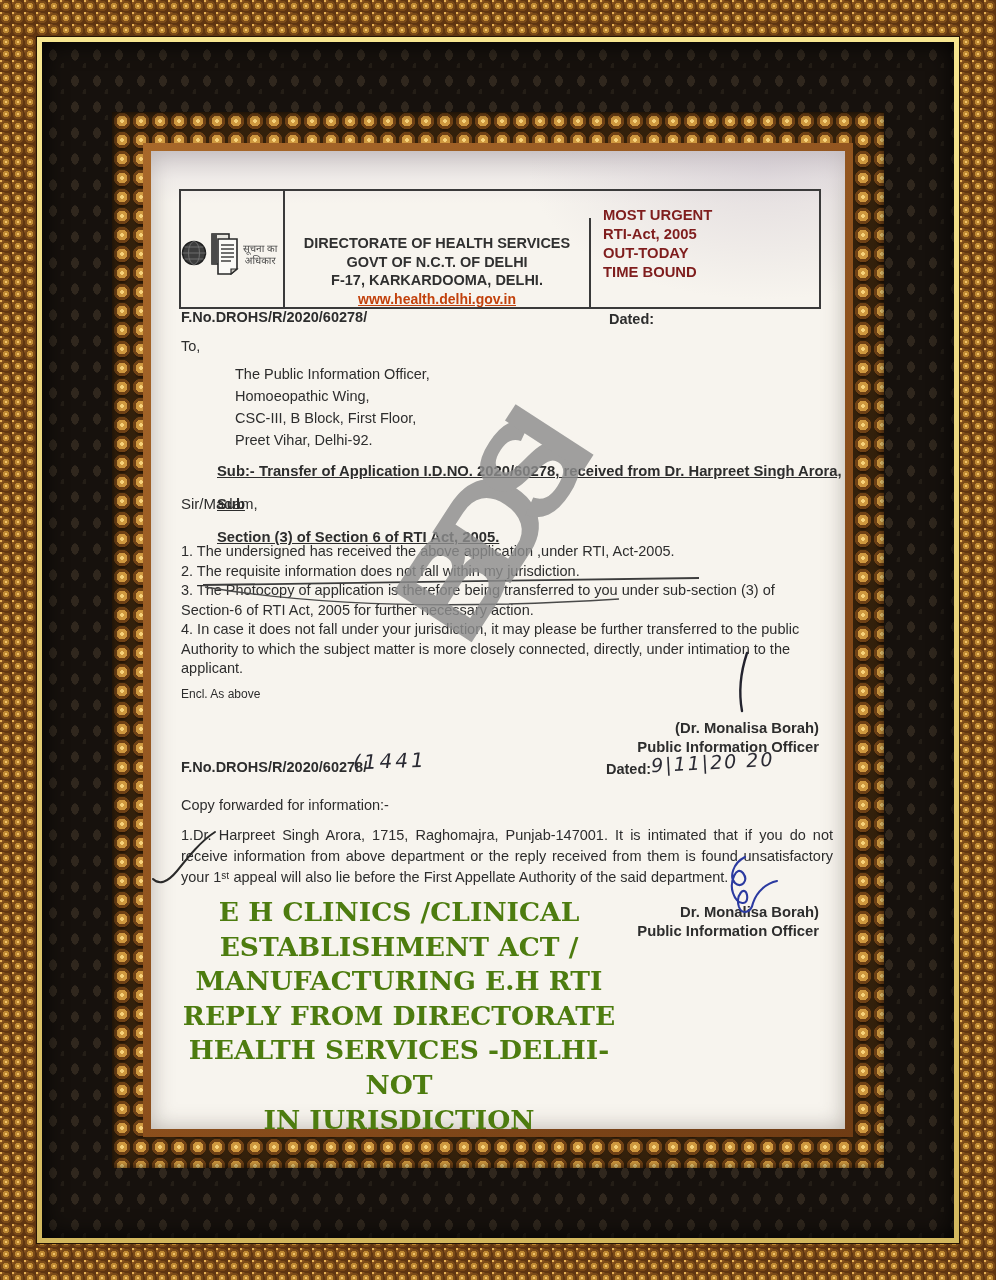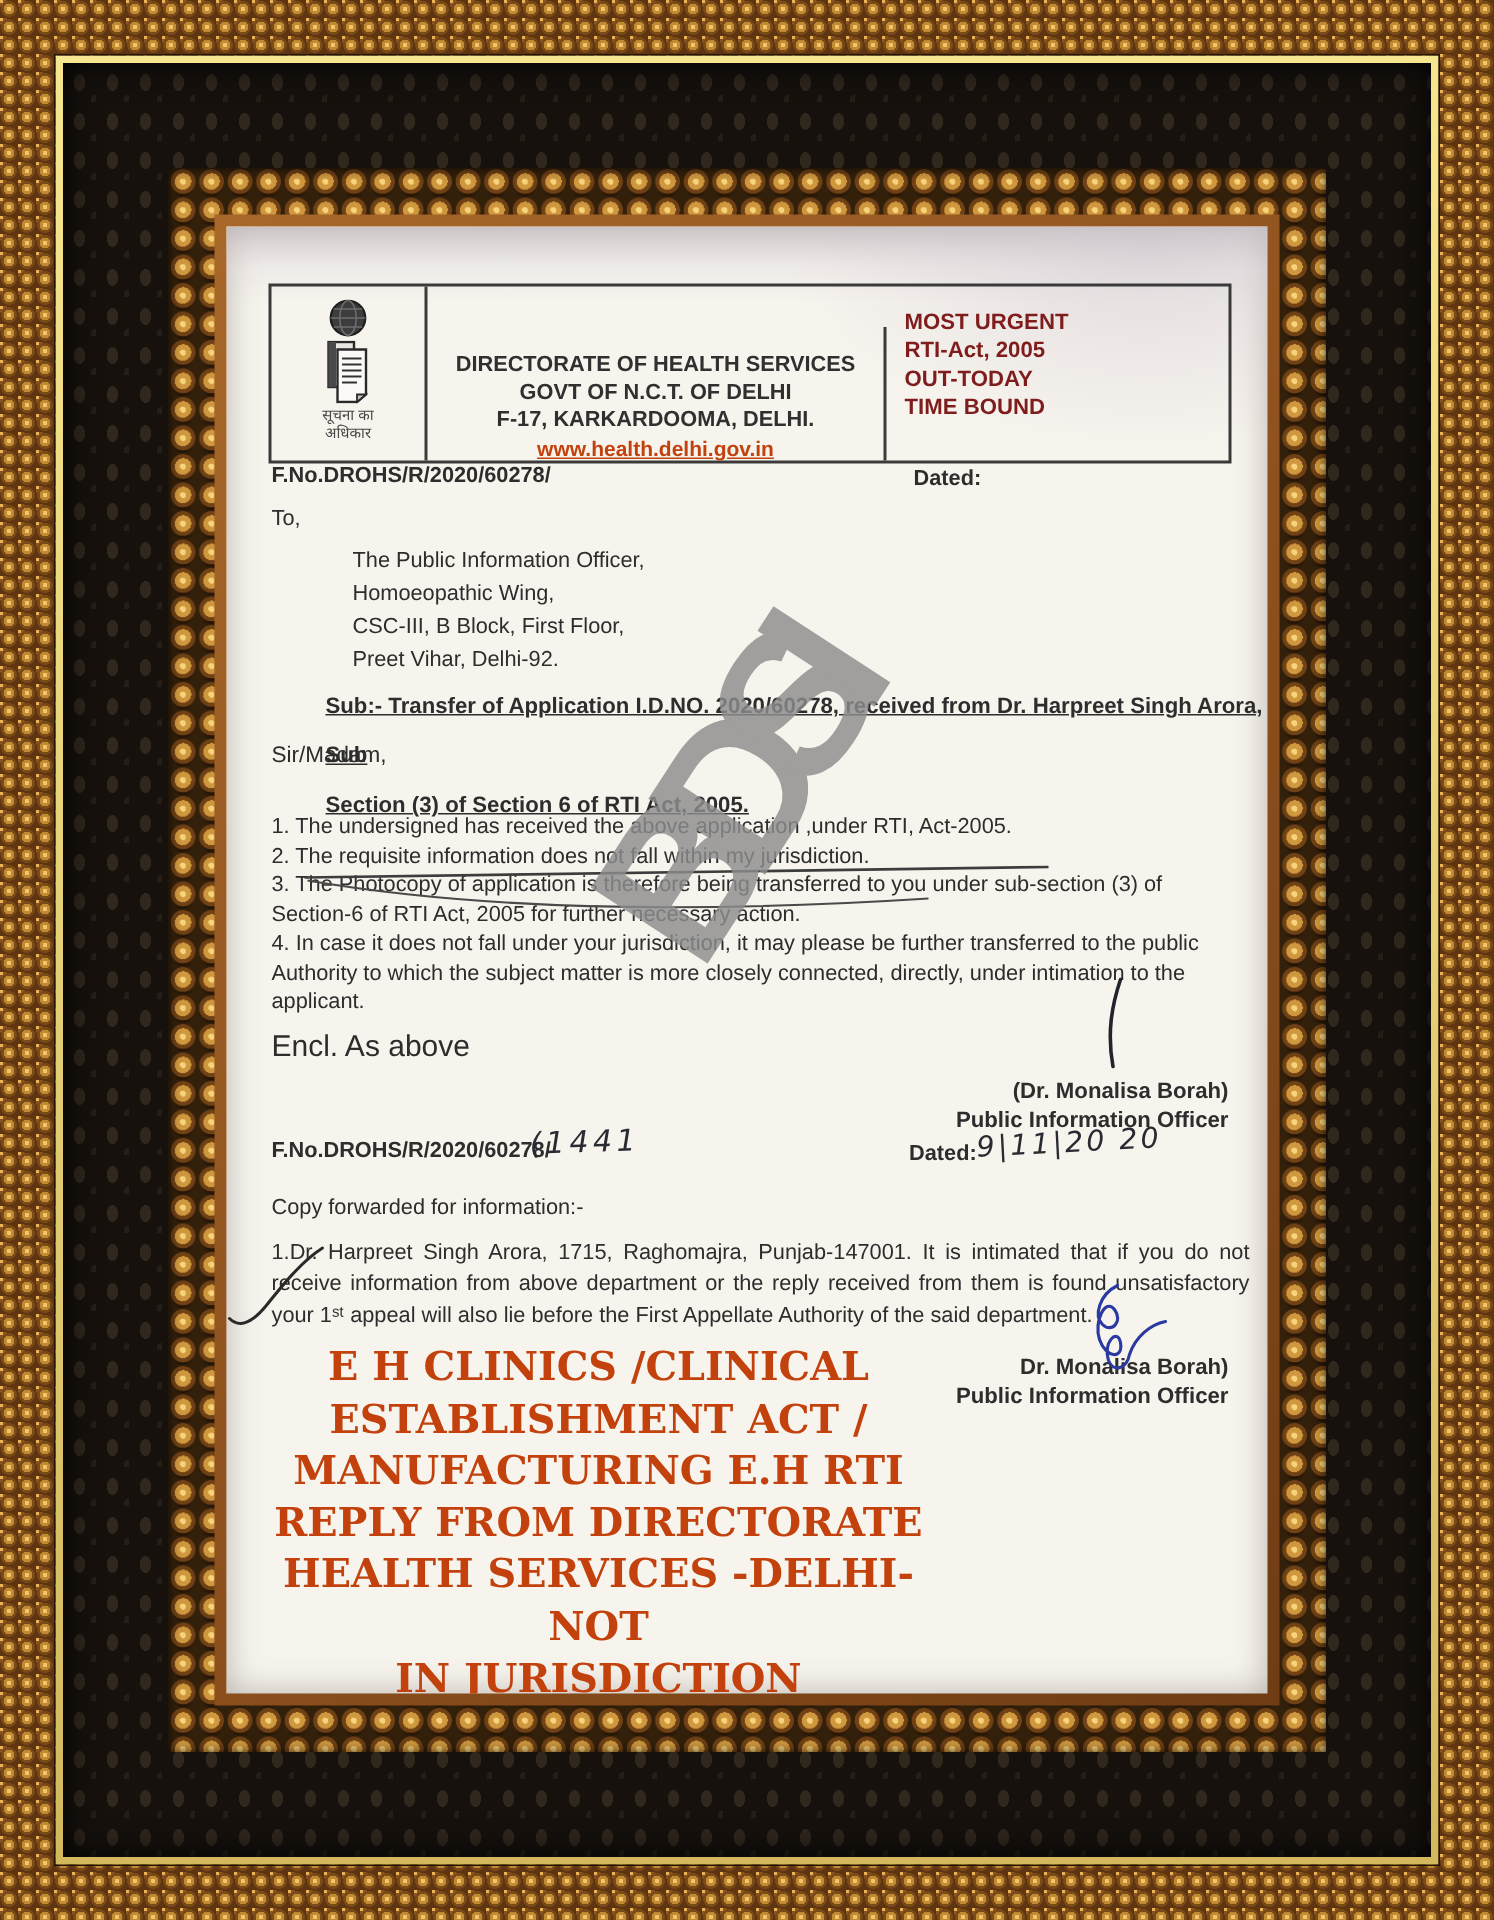--- a/index.html
+++ b/index.html
@@ -53,51 +53,51 @@
   .crease-top { position:absolute; left:0; top:0; right:0; height:52px; z-index:0;
     background:linear-gradient(to bottom, rgba(190,182,190,.55), rgba(215,208,215,.25) 55%, rgba(0,0,0,0)); }
   .crease-blotch { position:absolute; right:0; top:0; width:320px; height:150px; z-index:0;
     background:radial-gradient(ellipse at 75% 10%, rgba(205,196,206,.5), rgba(0,0,0,0) 70%); }
   .abs { position:absolute; z-index:1; }
   .prelines { white-space:pre-line; }
 
   
   .lh-table { left:28px; top:38px; width:642px; height:120px;
     border:2px solid #3a3a3a; display:flex; }
-  .lh-logo { width:104px; border-right:2px solid #3a3a3a; display:flex; flex-direction:column;
+  .lh-logo { width:104px; border-right:2px solid #3a3a3a; display:flex; flex-direction:row;
     align-items:center; padding-top:8px; }
   .lh-hindi { font-size:10px; line-height:12px; color:#4a4a4a; text-align:center; margin-top:3px; }
   .lh-mid { width:306px; border-right:2px solid #3a3a3a; text-align:center; padding-top:16px;margin-top:27px; }
   .lh-office { font-size:14.5px; font-weight:bold; line-height:18.5px; color:#303030; }
   .lh-site { font-size:14px; font-weight:bold; text-decoration:underline; margin-top:1px; color:#c2410c; }
   .lh-right { flex:1; padding:15px 0 0 12px; font-size:14.8px; font-weight:bold; line-height:19px; color:#7f1d1d; }
 
   .fno1 { left:30px; top:158px; font-size:14.5px; font-weight:bold; }
   .dated1 { left:458px; top:160px; font-size:14.5px; font-weight:bold; }
   .to-line { left:30px; top:187px; font-size:14.5px; }
   .address { left:84px; top:212px; font-size:14.5px; line-height:22px; }
   .subject { left:30px; top:304px; width:644px; font-size:14.8px; font-weight:bold;
     line-height:33px; text-decoration:underline;margin-left:36px; }
   .salutation { left:30px; top:344px; font-size:15px; }
   .paras { left:30px; top:391px; width:646px; font-size:14.5px; line-height:19.5px; }
-  .encl { left:30px; top:536px; font-size:20px; }
+  .encl { left:30px; top:536px; font-size:12px; }
   .sig1 { right:26px; top:568px; width:280px; text-align:right; font-size:14.8px;
     font-weight:bold; line-height:18.5px; }
   .fno2 { left:30px; top:608px; font-size:14.5px; font-weight:bold; }
   .dated2 { left:455px; top:610px; font-size:14.5px; font-weight:bold; }
   .handwrite { font-family:"DejaVu Sans",sans-serif; font-style:italic; color:#2a2a33; }
   .hw-no { left:202px; top:598px; font-size:20px; letter-spacing:3px; transform:rotate(-2deg); }
   .hw-date { left:500px; top:600px; font-size:19px; letter-spacing:2px; transform:rotate(-3deg); }
   .copyhead { left:30px; top:646px; font-size:14.5px; }
   .copypara { left:30px; top:674px; width:652px; font-size:14.5px; line-height:21px; text-align:justify; }
   .sig2 { right:26px; top:752px; width:280px; text-align:right; font-size:14.8px;
     font-weight:bold; line-height:19px; }
   .caption { left:16px; top:744px; width:464px; text-align:center; z-index:2;
     font-family:"DejaVu Serif","Liberation Serif",serif; font-weight:bold;
-    font-size:26.5px; line-height:34.6px; color:#c2410c; }
+    font-size:26.5px; line-height:34.6px; color:#4d7c0f; }
 
   .watermark { left:228px; top:306px; z-index:6; font-size:135px; font-weight:bold;
     letter-spacing:-0.2em; color:#8d8d8d; opacity:.82; transform:rotate(-57deg);
     font-family:"Liberation Sans",sans-serif; pointer-events:none; }
 
   .stroke-svg { z-index:2; }
   .u2 { left:48px; top:424px; }
   .pen1 { left:582px; top:500px; }
   .tick { left:0px; top:678px; }
   .bluesig { left:568px; top:704px; }

